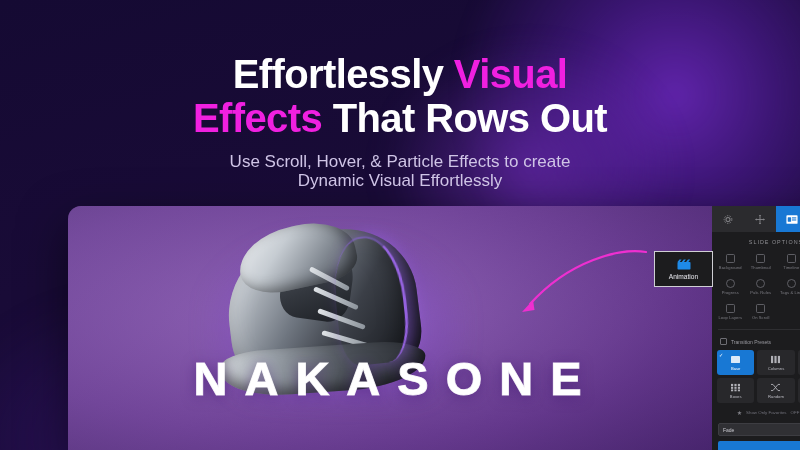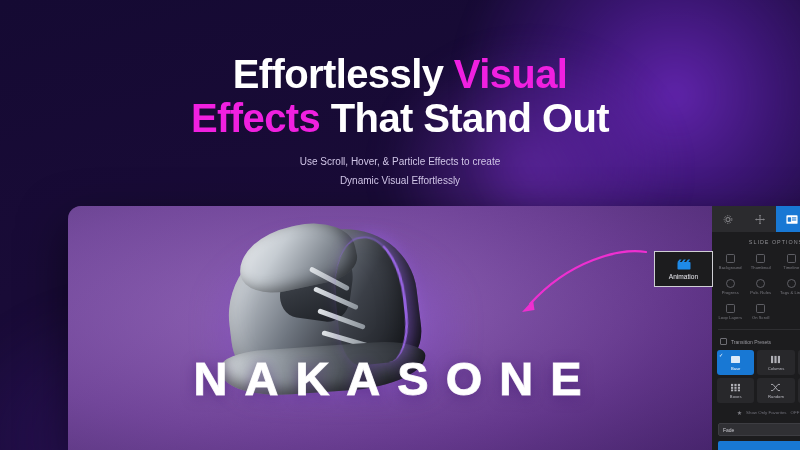--- a/index.html
+++ b/index.html
@@ -20,21 +20,21 @@
   .glow-mid { position:absolute; right:120px; top:40px; width:300px; height:260px;
     background:radial-gradient(ellipse at 50% 50%, rgba(126,52,205,.55) 0%, rgba(60,20,120,0) 70%); filter:blur(14px);}
   .glow-bottom { position:absolute; left:-60px; bottom:-140px; width:420px; height:300px;
     background:radial-gradient(ellipse at 50% 50%, rgba(70,28,140,.45) 0%, rgba(30,12,70,0) 70%); filter:blur(16px);}
 
   
   .headline { position:absolute; left:0; right:0; top:52px; text-align:center; z-index:5; }
   .h-line { font-size:40px; font-weight:700; letter-spacing:-0.6px; line-height:44px;
     color:#ffffff; white-space:nowrap; }
   .accent { color:#f020e0; }
-  .sub { margin-top:12px; font-size:10px; line-height:19px; color:#cfc4e6; font-weight:400; }
+  .sub { margin-top:12px; font-size:17px; line-height:19px; color:#cfc4e6; font-weight:400; }
 
   
   .card { position:absolute; left:68px; top:206px; width:772px; height:244px;
     border-radius:13px 13px 0 0; overflow:hidden;
     box-shadow:0 18px 48px rgba(0,0,0,.5); z-index:4; }
   .canvas { position:absolute; left:0; top:0; right:128px; bottom:0;
     background:linear-gradient(140deg,#8559ad 0%,#7e4fa6 40%,#6e3f96 75%,#5d3285 100%); }
   .canvas-vignette { position:absolute; inset:0;
     background:radial-gradient(ellipse at 42% 45%, rgba(180,140,215,.35) 0%, rgba(70,35,110,.25) 65%, rgba(45,20,80,.45) 100%); }
 
@@ -145,21 +145,21 @@
   <div class="bg-base"></div>
   <div class="glow-right"></div>
   <div class="glow-mid"></div>
   <div class="glow-bottom"></div>
 
   <div class="headline">
     <div class="h-line">
       <span>Effortlessly </span><span class="accent">Visual</span>
     </div>
     <div class="h-line">
-      <span class="accent">Effects</span><span> That Stand Out</span>
+      <span class="accent">Effects</span><span> That Rows Out</span>
     </div>
     <div class="sub">
       <div>Use Scroll, Hover, &amp; Particle Effects to create</div>
       <div>Dynamic Visual Effortlessly</div>
     </div>
   </div>
 
   <div class="card">
 
     <div class="canvas">

